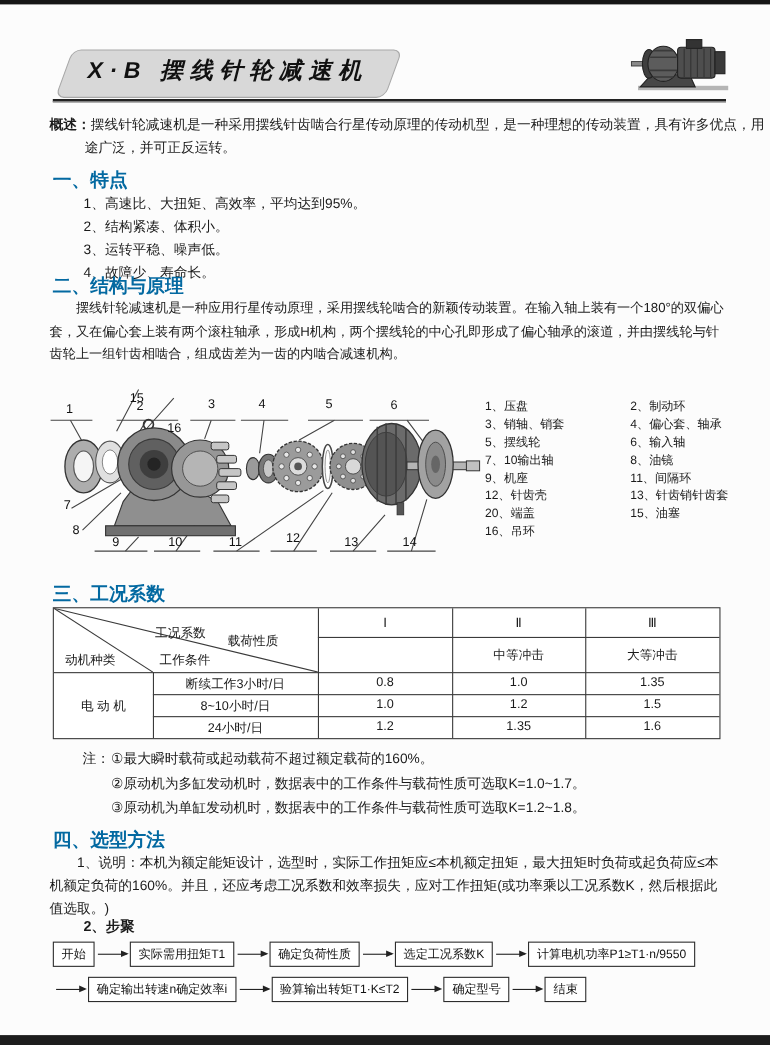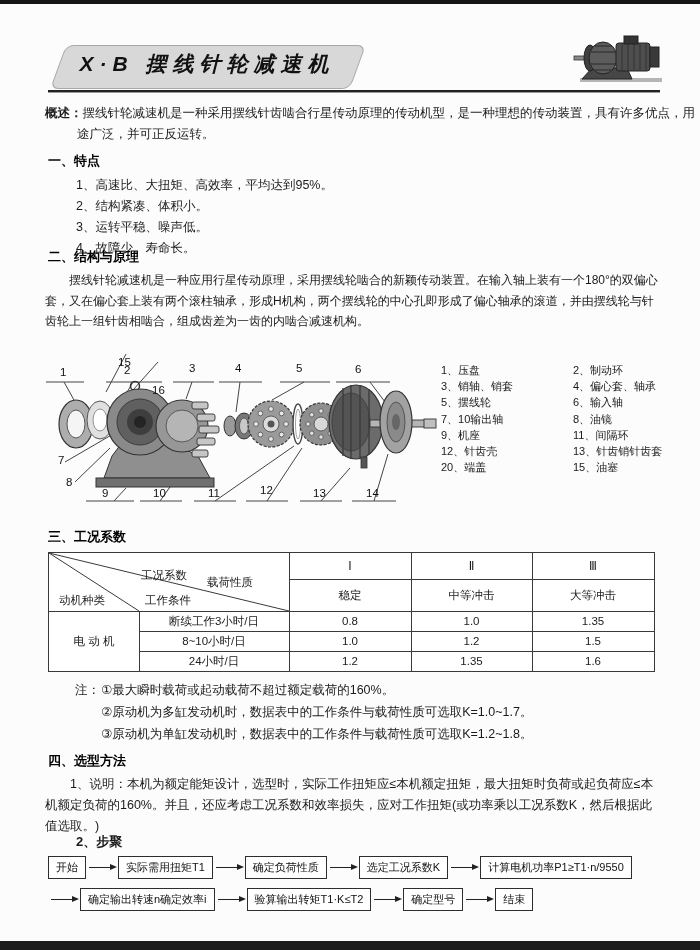--- a/index.html
+++ b/index.html
@@ -9,21 +9,21 @@
   .topbar{left:0;top:0;width:700px;height:4px;background:#161616;}
   .bottombar{left:0;top:941px;width:700px;height:9px;background:#1d1d1d;}
 
   
   .banner-shape{left:58px;top:45px;width:298px;height:42px;background:#d8d8d8;border:1px solid #a8a8a8;transform:skewX(-20deg);border-radius:8px;}
   .banner-label{left:52px;top:50px;width:310px;text-align:center;font-size:21px;font-weight:bold;font-style:italic;letter-spacing:6px;color:#111;white-space:nowrap;}
   .head-rule{left:48px;top:90px;width:612px;height:2px;background:#222;border-bottom:1px solid #9a9a9a;}
 
   .body-text{font-size:12.5px;line-height:21px;color:#1c1c1c;}
   .overview{left:45px;top:103px;width:620px;padding-left:32px;text-indent:-32px;}
-  .sec-heading{font-size:13px;font-weight:bold;color:#000000;}
+  .sec-heading{font-size:17px;font-weight:bold;color:#0369a1;}
   .list-item{font-size:12.5px;line-height:21px;}
 
   .struct-body{left:45px;top:270px;width:618px;font-size:12px;line-height:20.5px;text-indent:2em;}
 
   
   .diagram{left:40px;top:336px;width:398px;height:182px;}
   .callout{position:absolute;font-size:11.5px;color:#111;}
 
   
   .parts{left:441px;top:362px;width:224px;font-size:11px;line-height:16.2px;}
@@ -214,20 +214,24 @@
         <span class="parts-cell-r">11、间隔环</span>
       </div>
     <div class="parts-row">
         <span class="parts-cell-l">12、针齿壳</span>
         <span class="parts-cell-r">13、针齿销针齿套</span>
       </div>
     <div class="parts-row">
         <span class="parts-cell-l">20、端盖</span>
         <span class="parts-cell-r">15、油塞</span>
       </div>
+    <div class="parts-row">
+        <span class="parts-cell-l">16、吊环</span>
+        <span class="parts-cell-r"></span>
+      </div>
   </div>
 
   <div class="abs sec-heading" style="left:48px;top:528px;">三、工况系数</div>
   <div class="abs ctable">
 
     <div class="tline" style="left:90px;top:58px;width:1px;height:60px;"></div>
     <div class="tline" style="left:240px;top:0;width:1px;height:118px;"></div>
     <div class="tline" style="left:362px;top:0;width:1px;height:118px;"></div>
     <div class="tline" style="left:483px;top:0;width:1px;height:118px;"></div>
     <div class="tline" style="left:240px;top:26px;width:365px;height:1px;"></div>
@@ -241,21 +245,20 @@
     </svg>
     <div class="corner-label" style="left:92px;top:15px;">工况系数</div>
     <div class="corner-label" style="left:158px;top:22px;">载荷性质</div>
     <div class="corner-label" style="left:96px;top:40px;">工作条件</div>
     <div class="corner-label" style="left:10px;top:40px;">动机种类</div>
 
     <div class="tcell" style="left:240px;top:0;width:122px;height:26px;">Ⅰ</div>
     <div class="tcell" style="left:362px;top:0;width:121px;height:26px;">Ⅱ</div>
     <div class="tcell" style="left:483px;top:0;width:122px;height:26px;">Ⅲ</div>
 
-    <div class="tcell" style="left:240px;top:26px;width:122px;height:32px;">稳定</div>
     <div class="tcell" style="left:362px;top:26px;width:121px;height:32px;">中等冲击</div>
     <div class="tcell" style="left:0;top:58px;width:90px;height:60px;">电 动 机</div>
 
     <div class="tcell" style="left:483px;top:26px;width:122px;height:32px;">大等冲击</div>
 
     <div class="tcell" style="left:90px;top:58px;width:150px;height:20px;">断续工作3小时/日</div>
     <div class="tcell" style="left:240px;top:58px;width:122px;height:20px;">0.8</div>
     <div class="tcell" style="left:362px;top:58px;width:121px;height:20px;">1.0</div>
     <div class="tcell" style="left:483px;top:58px;width:122px;height:20px;">1.35</div>
     <div class="tcell" style="left:90px;top:78px;width:150px;height:20px;">8~10小时/日</div>

